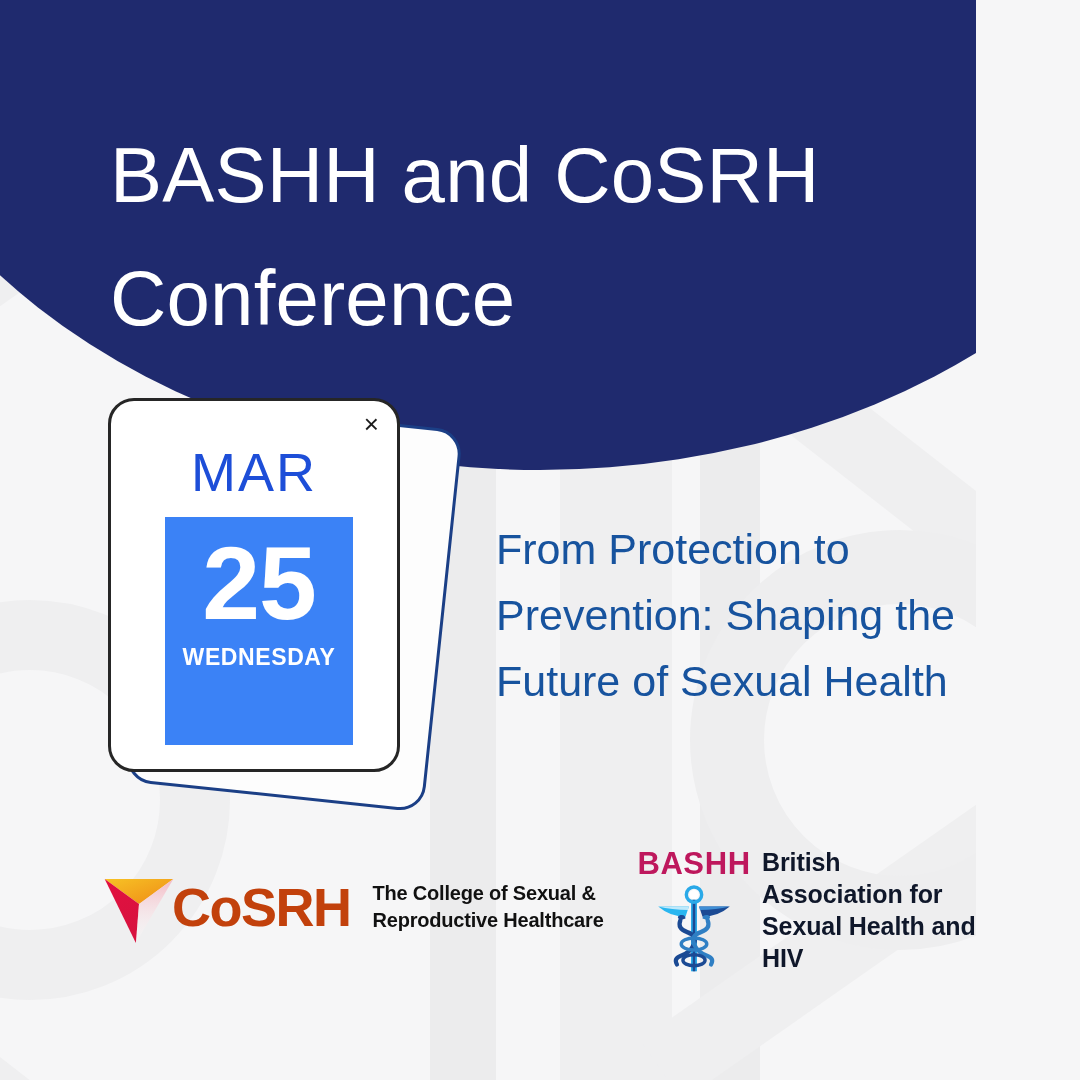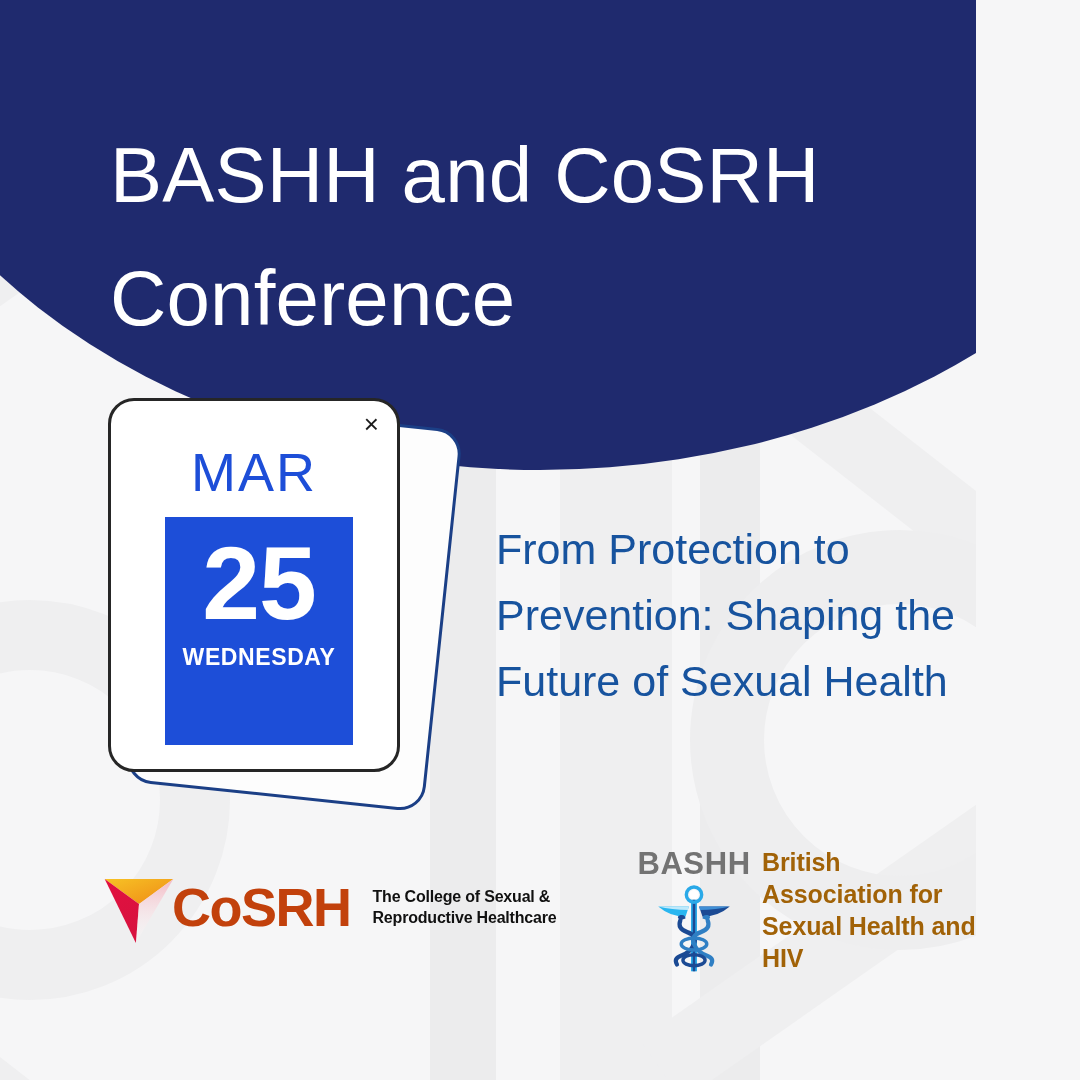--- a/index.html
+++ b/index.html
@@ -114,21 +114,21 @@
     text-align:center;
     color:#1d4ed8;
     font-size:54px;
     font-weight:400;
     letter-spacing:2px;
   }
   .cal-block{
     position:absolute;
     left:54px;top:116px;
     width:188px;height:228px;
-    background:#1d4ed8;
+    background:#3b82f6;
     display:flex;
     flex-direction:column;
     align-items:center;
     justify-content:flex-start;
   }
   .cal-day-num{
     color:#ffffff;
     font-size:104px;
     font-weight:700;
     line-height:1.28;
@@ -165,21 +165,21 @@
     font-size:54px;
     font-weight:700;
     color:#c2410c;
     letter-spacing:-1.5px;
     margin-left:-8px;
     line-height:1;
   }
   .cosrh-word .lower{text-transform:none;}
   .cosrh-sub{
     margin-left:22px;
-    font-size:16px;
+    font-size:20px;
     line-height:1.33;
     font-weight:600;
     color:#111111;
     white-space:pre-line;
     letter-spacing:-0.2px;
   }
 
   
   .bashh{
     position:absolute;
@@ -190,32 +190,32 @@
   .bashh-left{
     display:flex;
     flex-direction:column;
     align-items:center;
     width:108px;
     flex:none;
   }
   .bashh-word{
     font-size:31px;
     font-weight:700;
-    color:#737373;
+    color:#be185d;
     letter-spacing:0.6px;
     line-height:1;
     margin-bottom:2px;
   }
   .bashh-sym{width:86px;height:92px;}
   .bashh-sub{
     margin-left:14px;
     font-size:25px;
     font-weight:700;
     line-height:1.28;
-    color:#a16207;
+    color:#0f172a;
     white-space:pre-line;
     letter-spacing:-0.1px;
   }
 </style>
 </head>
 <body>
 
 <div class="poster">
 
   <div class="watermark">

